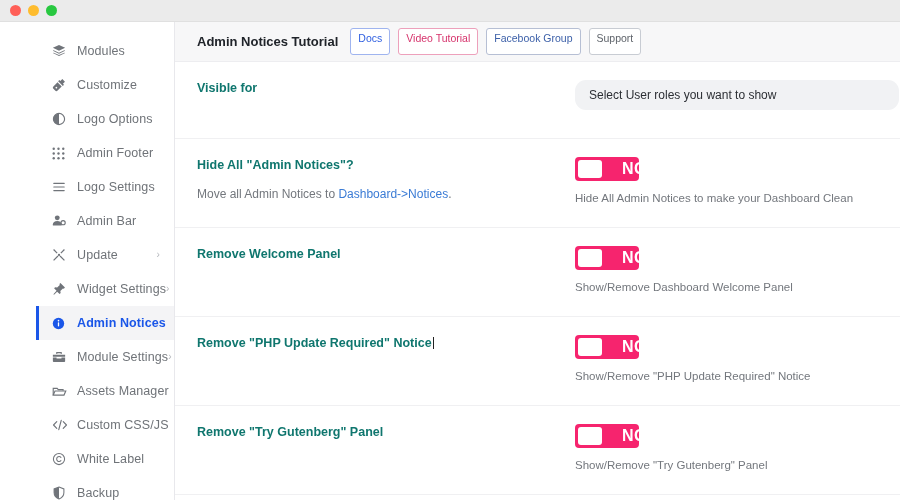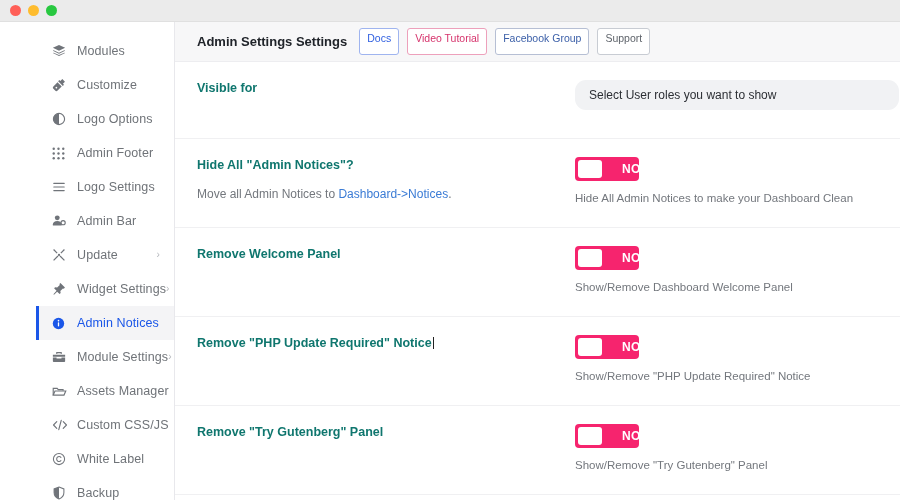--- a/index.html
+++ b/index.html
@@ -48,21 +48,21 @@
     color: #70747a; margin-right: 8px;
   }
   .nav-item .nav-ico svg { display: block; }
   .nav-item .nav-label { white-space: nowrap; }
   .nav-item .chev {
     margin-left: auto; color: #b5b8bd; font-size: 10px; line-height: 1;
     padding-right: 4px;
   }
   .nav-item.active {
     background: #f4f4f6;
-    color: #1a56e8; font-weight: normal;
+    color: #1a56e8; font-weight: bold;
   }
   .nav-item.active .nav-ico { color: #1a56e8; }
   .nav-item.active::before {
     content: ""; position: absolute; left: 0; top: 0; bottom: 0;
     width: 3px; background: #1a56e8;
   }
 
   
   .main { flex: 1 1 auto; height: 100%; position: relative; overflow: hidden; background:#fff; }
 
@@ -116,21 +116,21 @@
     background: #f6246e;
     display: flex; align-items: center;
     padding: 3px; position: relative; cursor: pointer;
   }
   .toggle .knob {
     width: 24px; height: 18px; border-radius: 3px; background: #ffffff;
     flex: 0 0 24px;
   }
   .toggle .tog-label {
     flex: 1 1 auto; text-align: right;
-    color: #ffffff; font-size: 12px; font-weight: bold; letter-spacing: .4px; padding-left: 20px;
+    color: #ffffff; font-size: 16px; font-weight: bold; letter-spacing: .4px; padding-left: 20px;
   }
   .tog-desc { font-size: 11.5px; color: #73777d; margin-top: 11px; }
 </style>
 </head>
 <body>
 
 <div class="window">
 
   <div class="titlebar">
     <span class="dot red"></span>
@@ -291,21 +291,21 @@
             </svg>
         </span>
         <span class="nav-label">Backup</span>
       </div>
 
     </nav>
 
     <section class="main">
 
       <div class="page-header">
-        <span class="ph-title">Admin Settings Settings</span>
+        <span class="ph-title">Admin Notices Tutorial</span>
         <span class="pill blue">Docs</span>
         <span class="pill pink">Video Tutorial</span>
         <span class="pill fb">Facebook Group</span>
         <span class="pill gray">Support</span>
       </div>
 
       <div class="rows">
 
         <div class="row">
           <div class="row-left">

